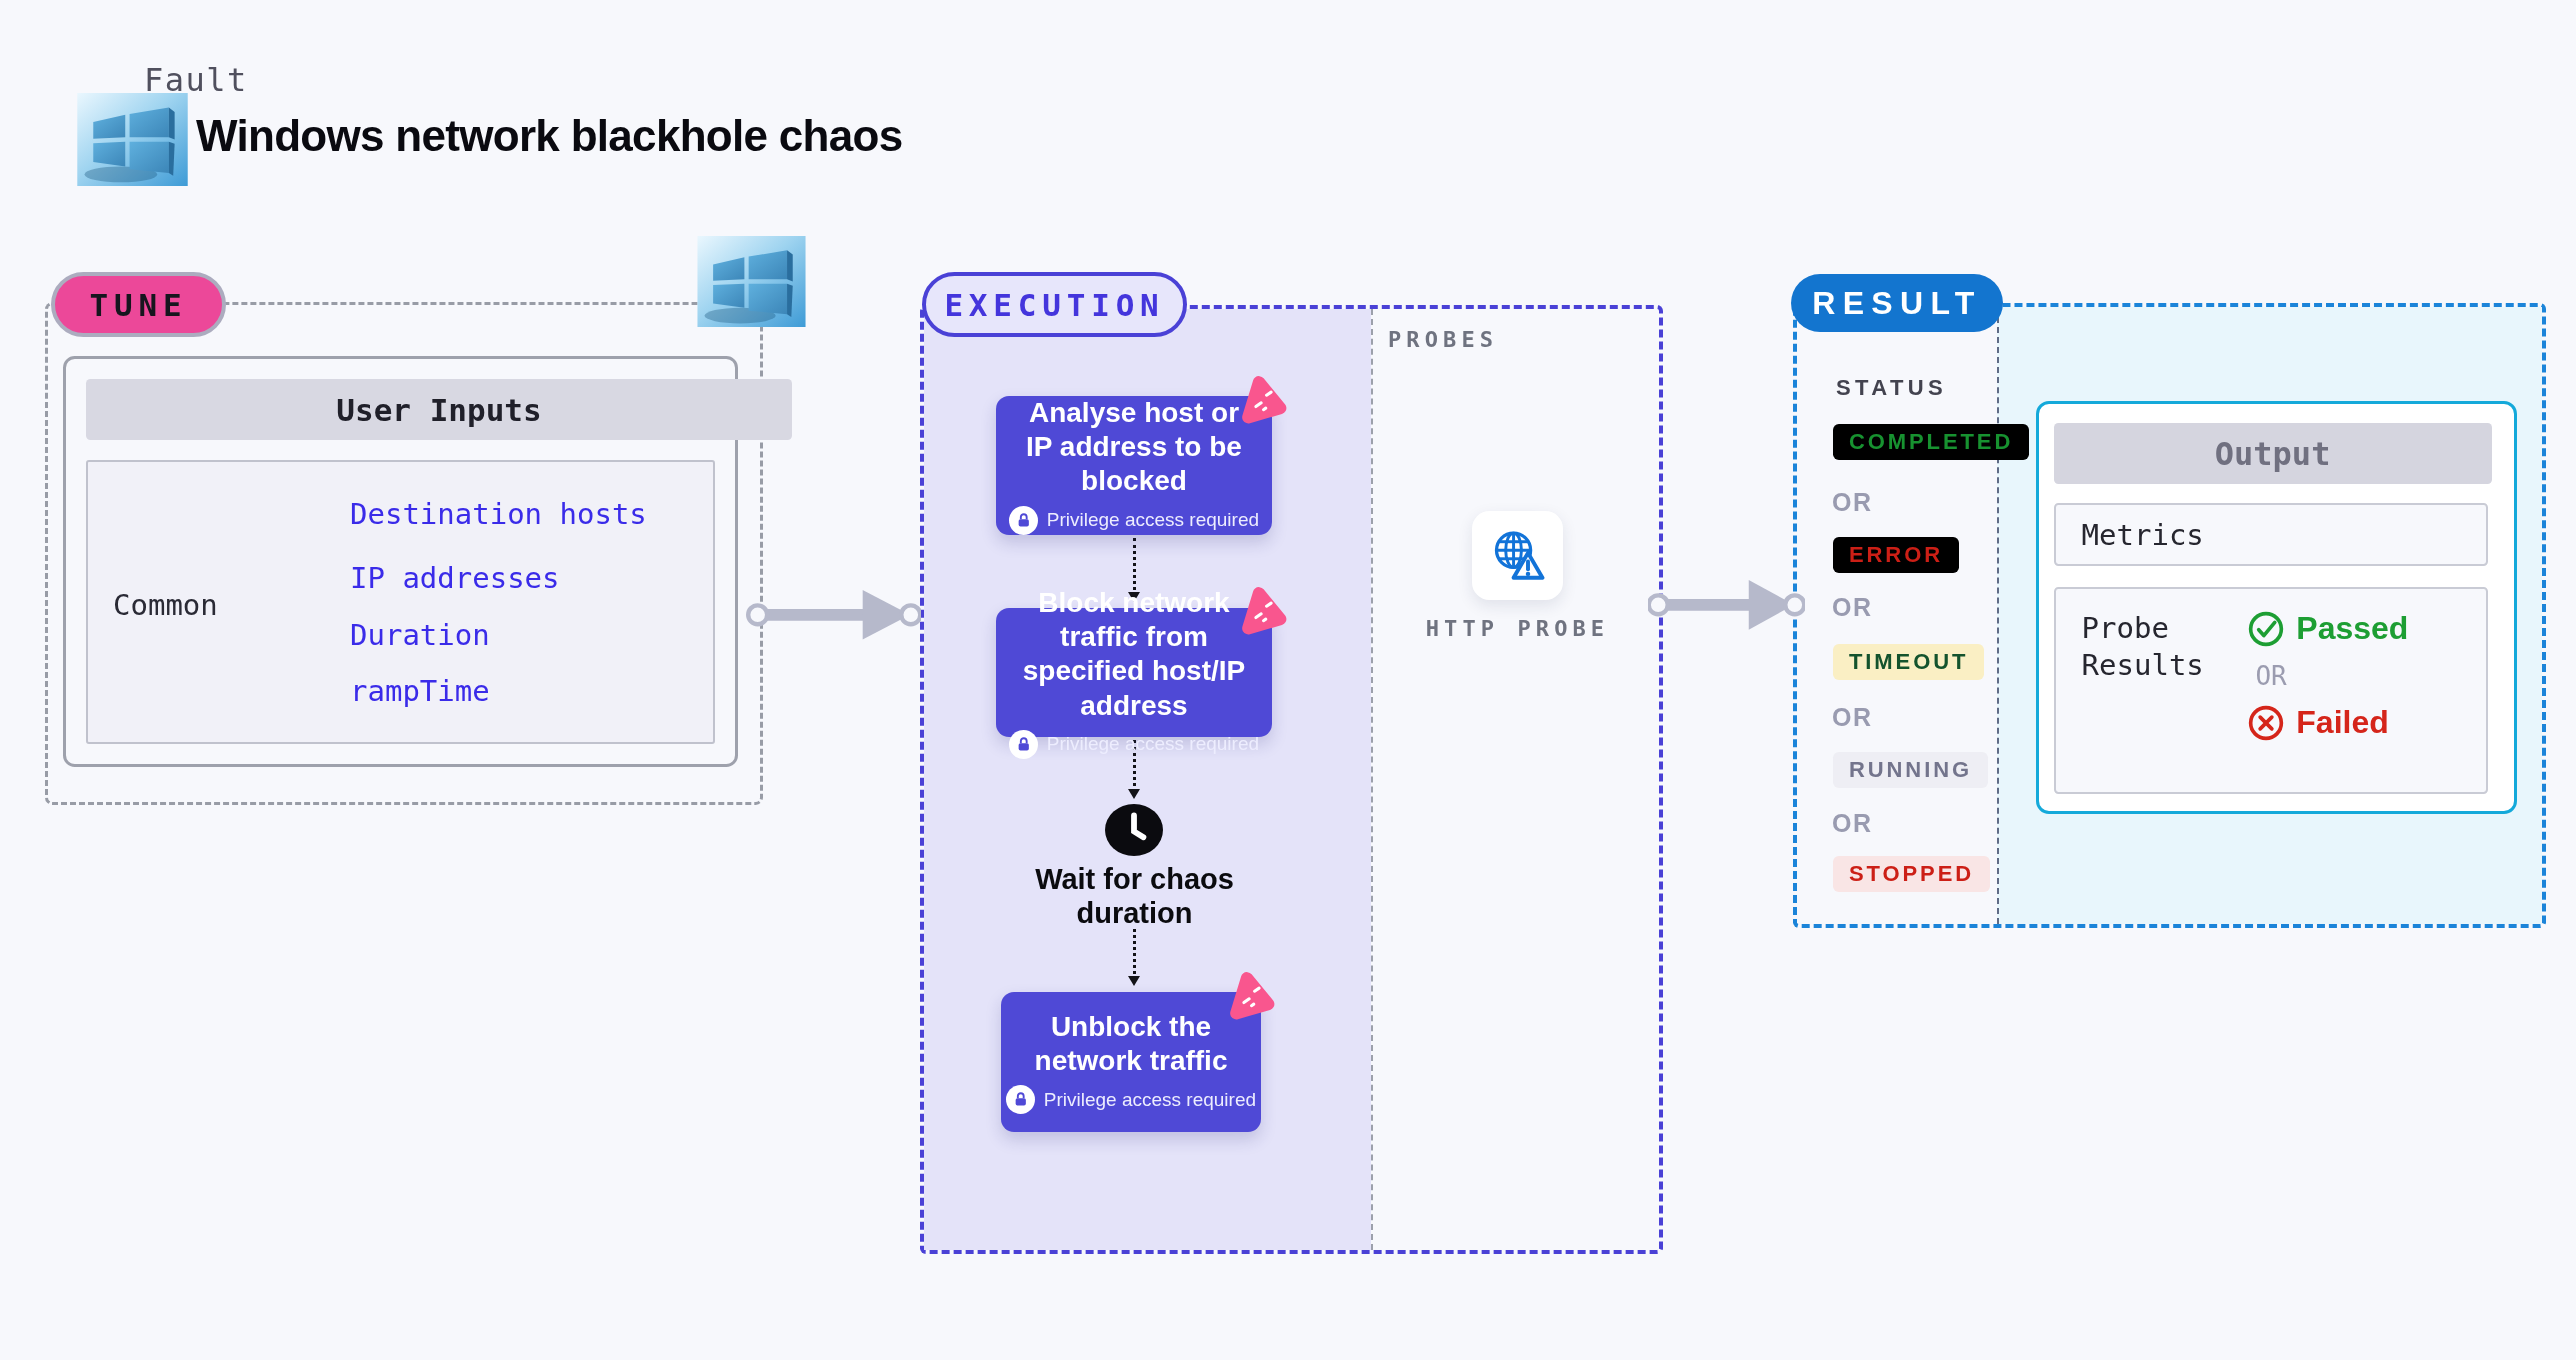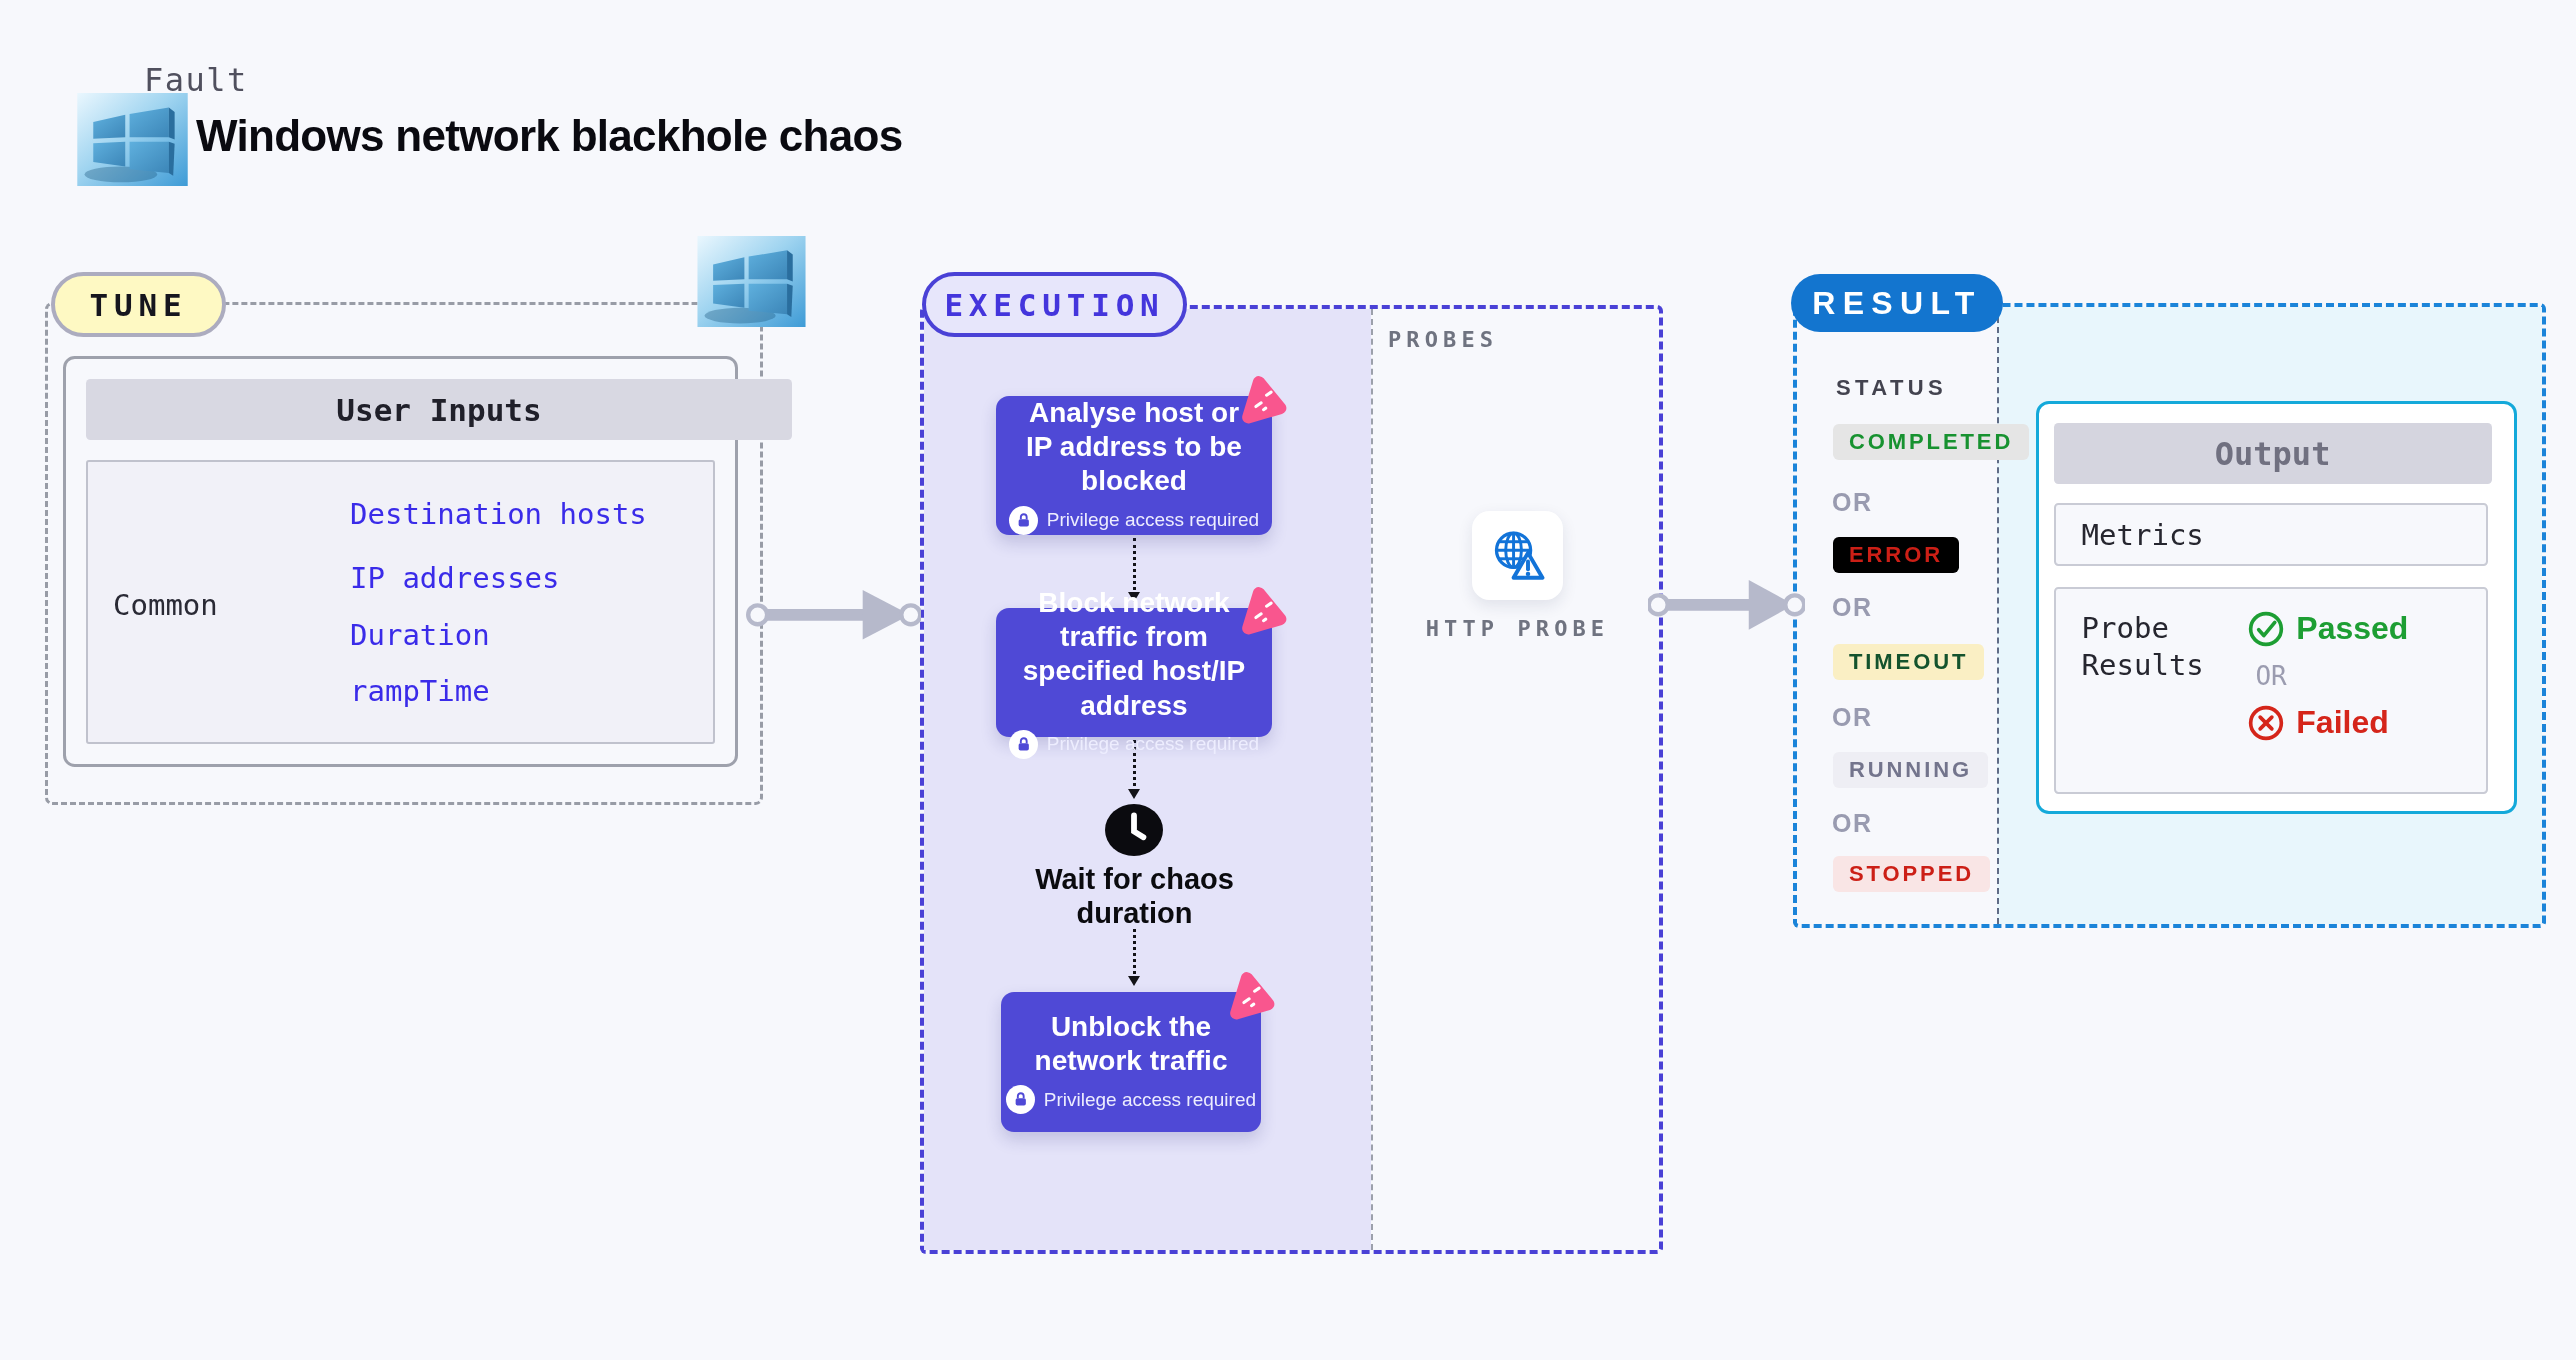--- a/index.html
+++ b/index.html
@@ -16,21 +16,21 @@
   .tune-box{left:45px;top:302px;width:712px;height:497px;border:3.7px dashed #989CA6;border-radius:7.3px;}
   .exec-box{left:920px;top:305px;width:735px;height:941px;border:4.4px dashed #4A41D6;border-radius:5.8px;}
   .exec-fill{left:0;top:0;bottom:0;width:447px;background:#E4E3F9;}
   .exec-sep{left:447px;top:0;bottom:0;width:0;border-left:2.2px dashed #9CA0AB;}
   .result-box{left:1793px;top:303px;width:745px;height:617px;border:4.4px dashed #1B84D9;border-radius:5.8px;}
   .result-fill{left:200px;top:0;bottom:0;right:0;background:#E8F6FC;}
   .result-sep{left:200px;top:0;bottom:0;width:0;border-left:2.2px dashed #5F6B85;}
 
   
   .pill{display:flex;align-items:center;justify-content:center;border-radius:44px;z-index:5;}
-  .tune-pill{left:51px;top:272px;width:167px;height:57px;background:#fef9c3;border:4.4px solid #ACACBF;
+  .tune-pill{left:51px;top:272px;width:167px;height:57px;background:#ec4899;border:4.4px solid #ACACBF;
              font-size:31px;font-weight:700;letter-spacing:5.8px;color:#16161E;}
   .exec-pill{left:922px;top:272px;width:257px;height:57px;background:#E7E6FB;border:4.4px solid #4A41D6;
              font-size:31px;font-weight:700;letter-spacing:5.8px;color:#4435DC;}
   .result-pill{left:1791px;top:274px;width:212px;height:58px;background:#1375CF;
              font-size:32px;font-weight:700;letter-spacing:7.3px;color:#FFFFFF;}
 
   
   .ui-card{left:63px;top:356px;width:669px;height:405px;border:3.7px solid #9EA1AC;border-radius:11.7px;}
   .ui-header{left:20px;top:20px;width:706px;height:61px;background:#D8D8E2;border-radius:4.4px;
              display:flex;align-items:center;justify-content:center;font-size:31px;font-weight:700;color:#20202A;}
@@ -56,21 +56,21 @@
 
   
   .probes-label{left:1388px;top:327px;font-size:22px;font-weight:700;letter-spacing:5.1px;color:#6F7380;}
   .probe-card{left:1472px;top:511px;width:91px;height:89px;background:#fff;border-radius:17.5px;
               box-shadow:0 5.8px 14.6px rgba(30,40,80,.10);display:flex;align-items:center;justify-content:center;}
   .probe-label{left:1415px;top:616px;width:205px;text-align:center;font-size:22px;font-weight:700;letter-spacing:5.1px;color:#6F7380;}
 
   
   .status-label{left:1836px;top:375px;font-size:22px;font-weight:700;letter-spacing:4.4px;color:#43434F;}
   .sbadge{left:1833px;display:inline-block;padding:5.1px 16px;border-radius:5.8px;font-size:22px;font-weight:700;letter-spacing:2.9px;}
-  .s-completed{color:#179230;background:#e5e5e5;}
+  .s-completed{color:#179230;background:#000000;}
   .s-error{color:#CC1F16;background:#000000;}
   .s-timeout{color:#14532d;background:#FAEFC4;}
   .s-running{color:#73748C;background:#EEEEF4;}
   .s-stopped{color:#CC1F16;background:#F9E5E5;}
   .or-lbl{left:1832px;font-size:25px;font-weight:700;color:#999BB0;letter-spacing:1.5px;}
 
   
   .out-card{left:2036px;top:401px;width:475px;height:407px;background:#FFFFFF;border:3.7px solid #14A9DA;border-radius:13px;z-index:2;}
   .out-header{left:14.6px;top:19px;width:438px;height:61px;background:#D5D5DF;border-radius:4.4px;display:flex;
               align-items:center;justify-content:center;font-size:32px;font-weight:700;color:#707080;}

